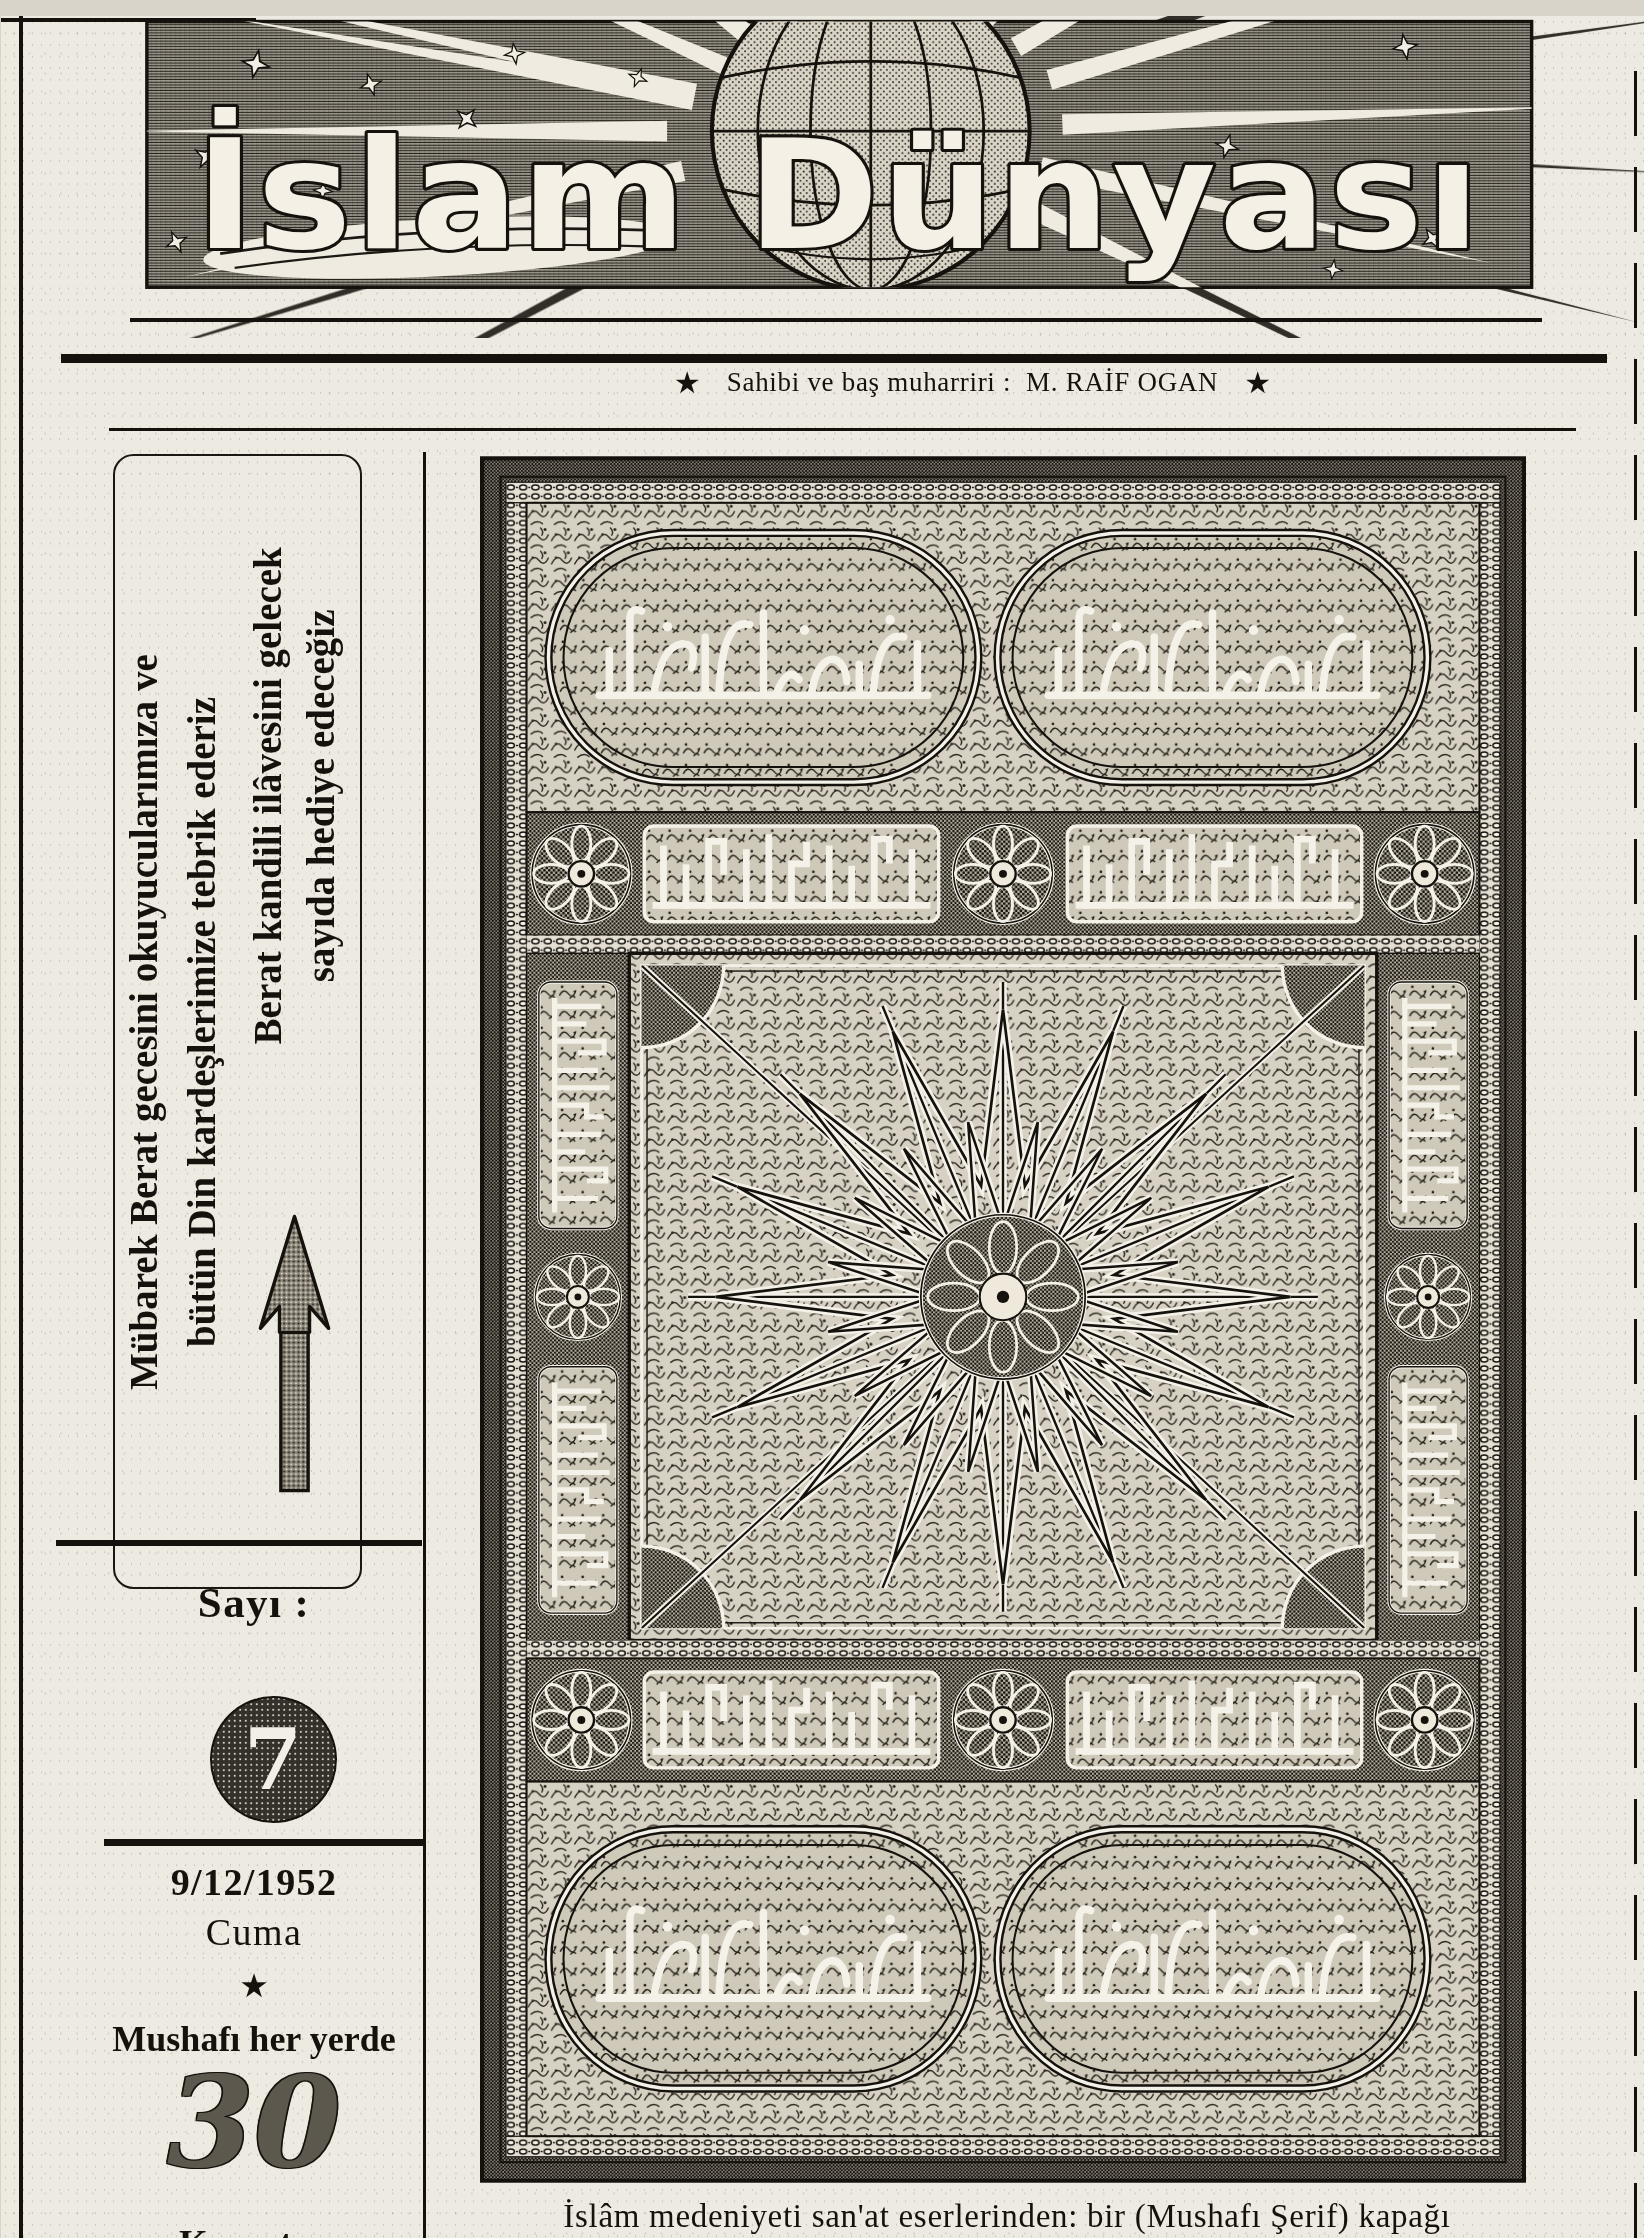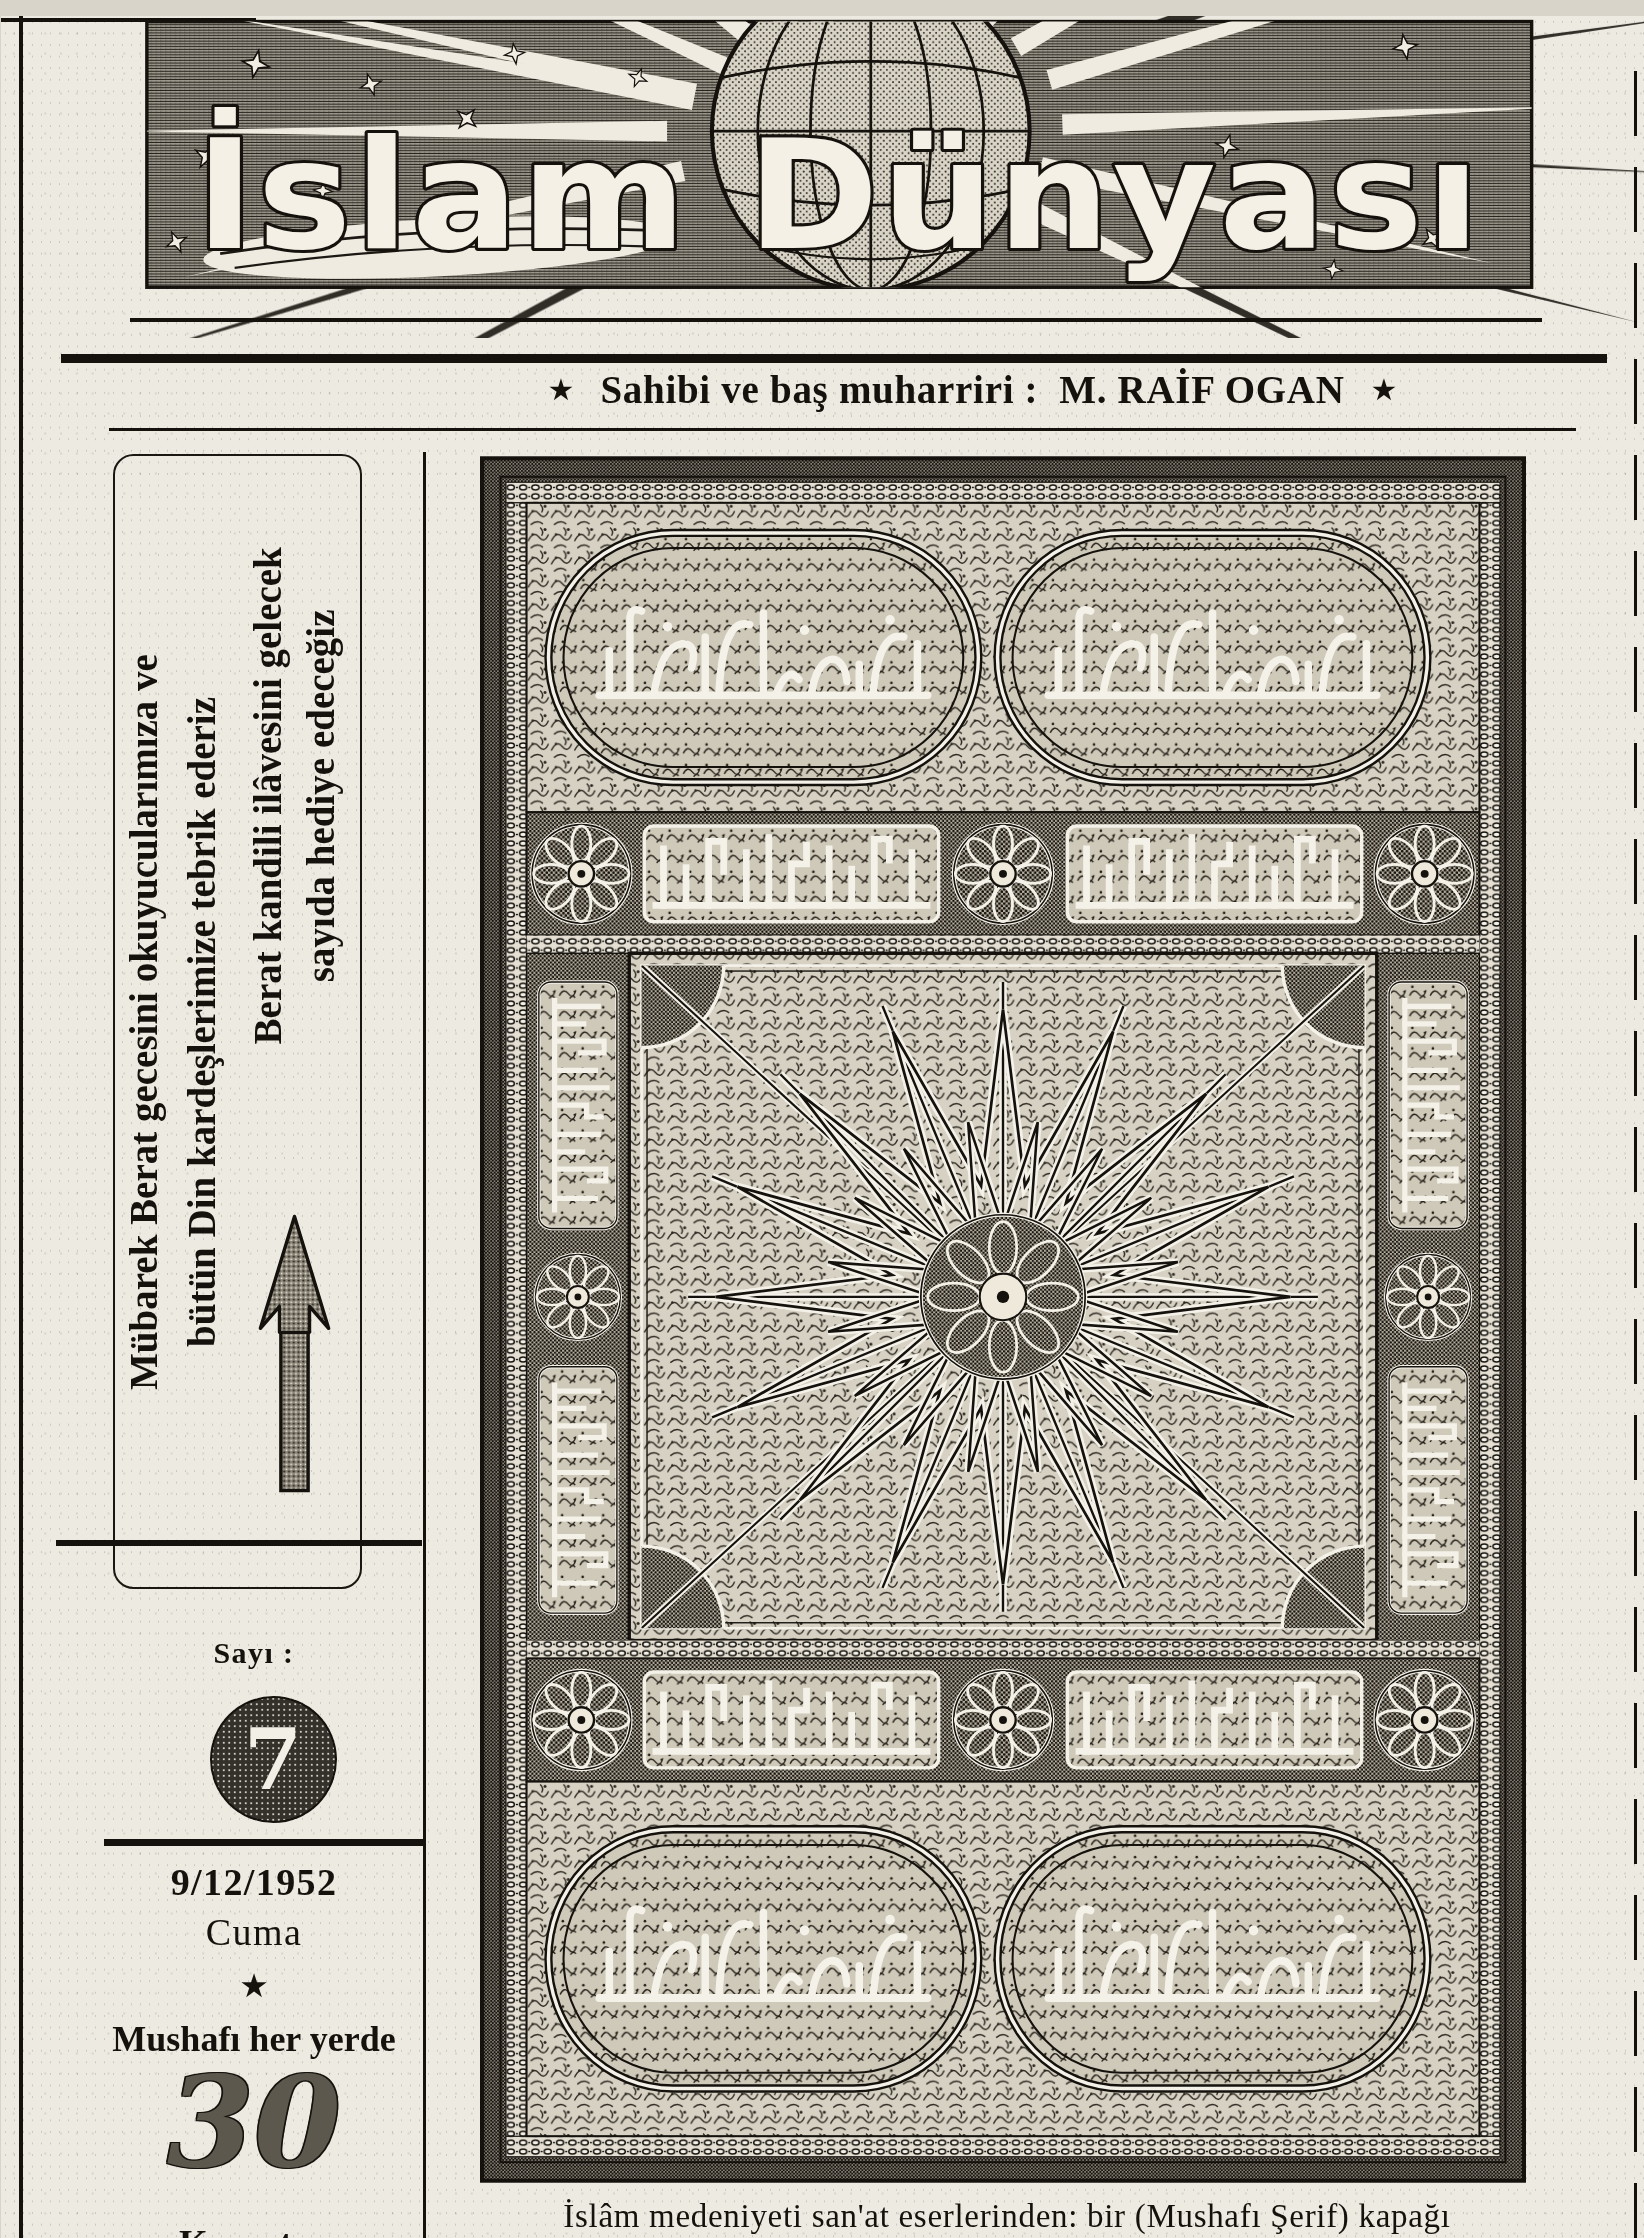--- a/index.html
+++ b/index.html
@@ -14,33 +14,33 @@
   .abs{position:absolute;}
   .rule{position:absolute;background:#15120e;}
   
   #border-left{left:18px;top:0;width:4.1px;height:2239px;background:#15120e;}
   #border-right{left:1633px;top:55px;width:3.4px;height:2184px;
     background:repeating-linear-gradient(180deg,#15120e 0 65px, rgba(0,0,0,0) 65px 96px);}
   #tick-topleft{left:0;top:2.1px;width:255px;height:4.1px;background:#15120e;}
   
   #byline{left:383px;top:351px;width:1178px;display:flex;align-items:center;justify-content:center;gap:26px;}
   #byline .star{font-size:30px;line-height:1;}
-  #byline .txt{font-size:39px;font-weight:bold;letter-spacing:0.7px;white-space:pre;}
+  #byline .txt{font-size:27px;font-weight:normal;letter-spacing:0.7px;white-space:pre;}
   
   #announce-box{left:112px;top:438px;width:245px;height:1131px;border:2.7px solid #1a1712;border-radius:20.5px;}
   #announce-inner{position:absolute;left:50%;top:50%;width:1131px;height:245px;
     transform:translate(-50%,-50%) rotate(-90deg);display:flex;flex-direction:column;justify-content:space-between;padding:4.1px 0;box-sizing:border-box;}
   .ann-line{font-size:39px;font-weight:bold;text-align:center;line-height:1.28;white-space:nowrap;}
   #ann-bottom{display:flex;align-items:center;height:122px;}
   #arrow-wrap{flex:0 0 40%;display:flex;align-items:center;justify-content:center;}
   #ann-group2{flex:1 1 60%;text-align:center;}
   #ann-group2 .ann-line{line-height:1.35;}
   
   .lc{left:89px;width:329px;text-align:center;}
-  #sayi-label{top:1620px;font-size:30px;font-weight:bold;letter-spacing:1.4px;}
+  #sayi-label{top:1562px;font-size:43px;font-weight:bold;letter-spacing:1.4px;}
   #issue-circle{left:209px;top:1680px;width:127px;height:127px;border-radius:50%;
     background:#34302a;background-image:radial-gradient(circle, rgba(238,234,224,.85) 0.9px, rgba(0,0,0,0) 1.2px);
     background-size:5.5px 5.5px;display:flex;align-items:center;justify-content:center;box-shadow:0 0 0 2.1px #15120e inset;}
   #issue-number{font-size:84px;font-weight:bold;color:#f2efe6;font-family:"DejaVu Serif",serif;text-shadow:0 0 2.1px #15120e;}
   #date-text{top:1844px;font-size:38px;font-weight:bold;letter-spacing:1.4px;}
   #day-text{top:1894px;font-size:38px;font-weight:normal;letter-spacing:1.4px;}
   #lc-star{top:1950px;font-size:33px;}
   #price-line{top:2002px;font-size:36px;font-weight:bold;}
   #price-amount{top:2033px;font-size:125px;font-weight:bold;font-family:"DejaVu Serif",serif;color:#5d584d;
     text-shadow:1.4px 1.4px 0 #15120e,-1.4px -1.4px 0 #15120e,1.4px -1.4px 0 #15120e,-1.4px 1.4px 0 #15120e;font-style:italic;}

